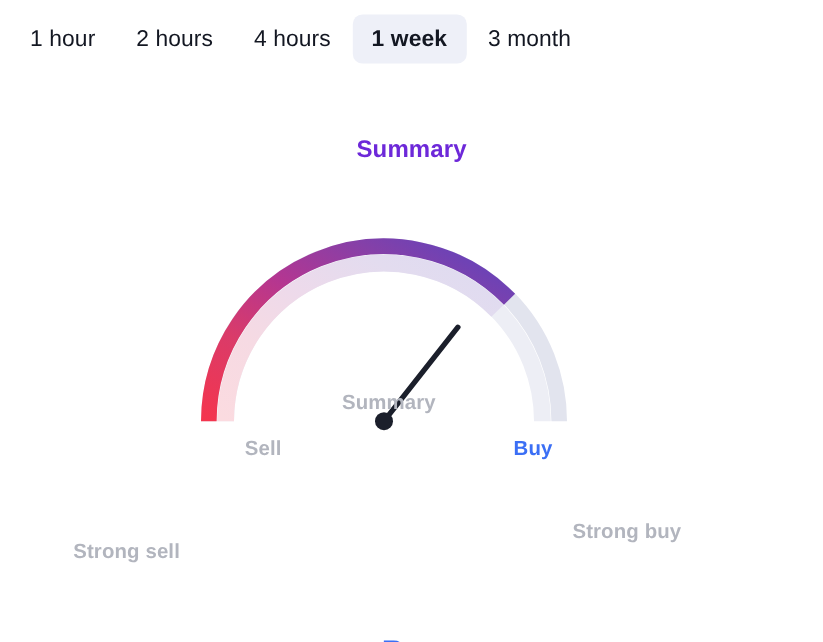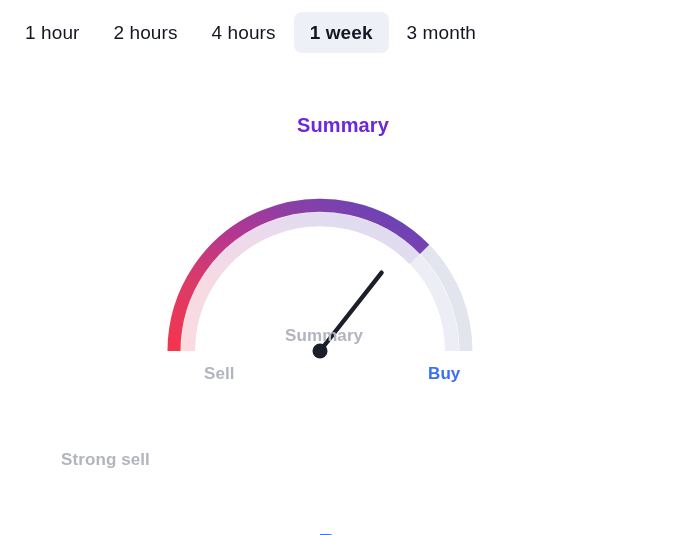--- a/index.html
+++ b/index.html
@@ -138,16 +138,17 @@
     <g>
       <line x1="320" y1="208" x2="381.6" y2="129.7" stroke="#1b1f2b" stroke-width="4.4" stroke-linecap="round"></line>
       <circle cx="320" cy="208" r="7.5" fill="#1b1f2b"></circle>
     </g>
   </svg>
 
   <div class="arc-label lbl-strong-sell">Strong sell</div>
   <div class="arc-label lbl-sell">Sell</div>
   <div class="arc-label lbl-neutral">Summary</div>
   <div class="arc-label accent lbl-buy">Buy</div>
+  <div class="arc-label lbl-strong-buy">Strong buy</div>
 
   <div class="verdict">Buy</div>
 
 </div>
 
 </body></html>

